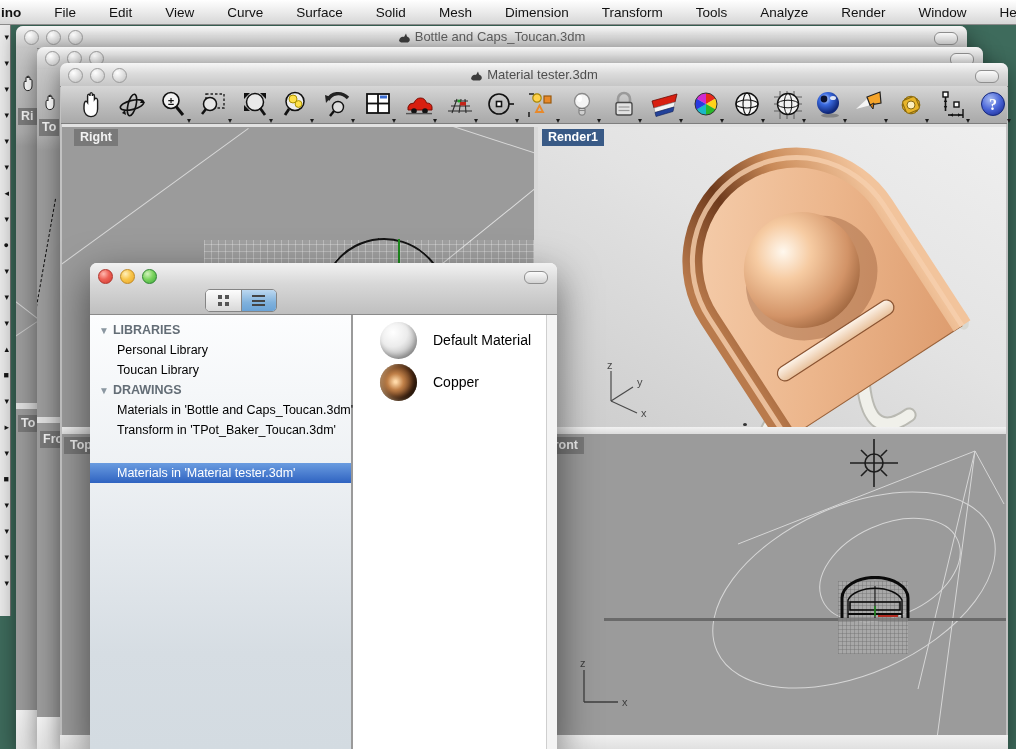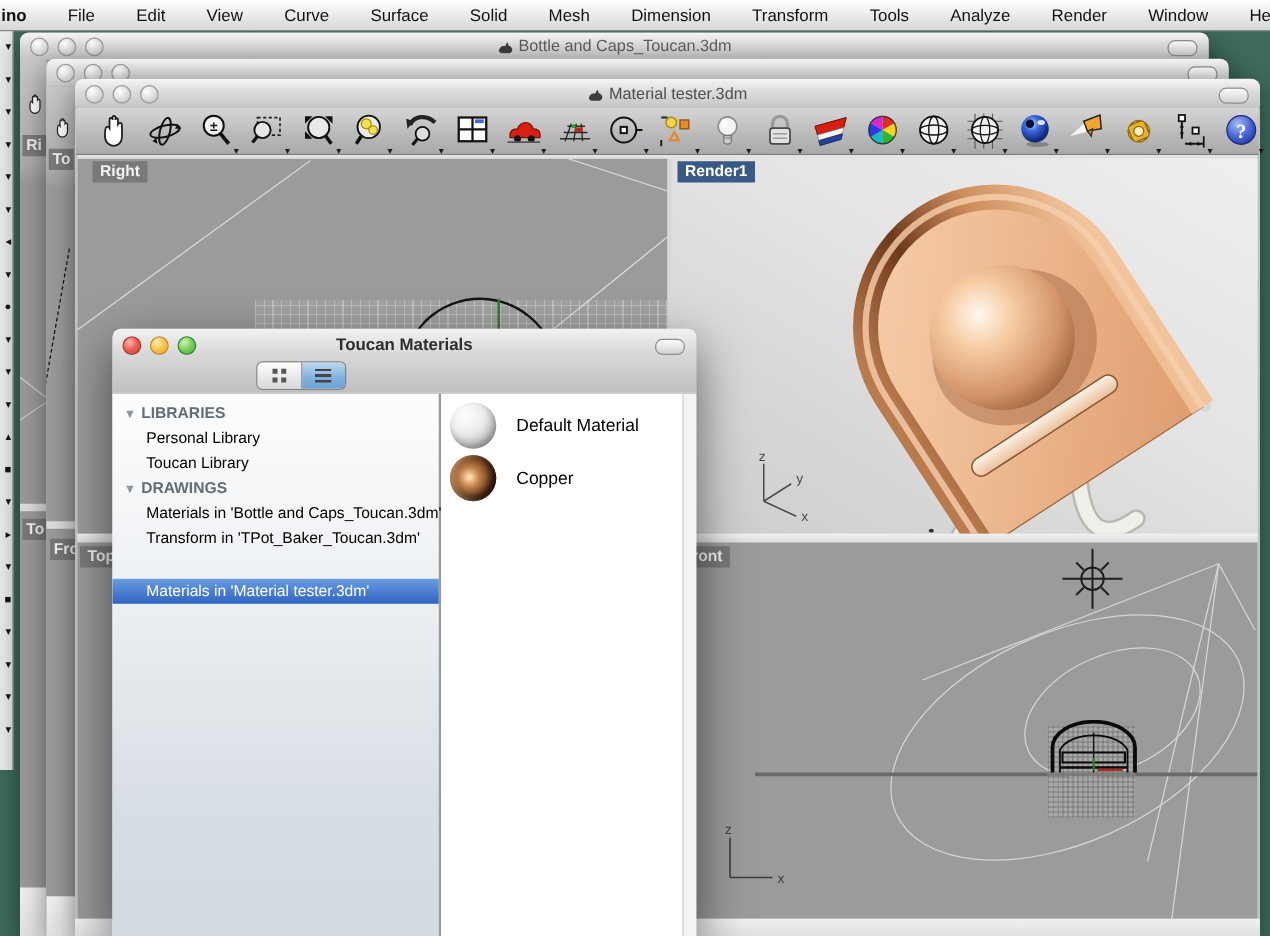--- a/index.html
+++ b/index.html
@@ -53,21 +53,21 @@
   #searchbox input::placeholder{color:#9a9a9a;}
   .mag{position:absolute;left:7px;top:4px;width:8px;height:8px;border:2px solid #808080;border-radius:50%;}
   .mag::after{content:"";position:absolute;left:7px;top:7px;width:2px;height:5px;background:#808080;transform:rotate(-45deg);}
   #palette-body{position:absolute;left:0;top:52px;right:0;bottom:0;display:flex;}
   #sidebar{width:261px;background:linear-gradient(#fcfdfe,#eef1f4 35%,#d6dde3 78%,#d3dbe1);border-right:2px solid #9a9a9a;padding-top:5px;}
   .side-row{height:20px;line-height:20px;font-size:12.5px;color:#000;padding-left:27px;white-space:nowrap;cursor:pointer;}
   .side-row.hdr{color:#636d76;font-weight:bold;padding-left:9px;}
   .side-row.hdr .tri{display:inline-block;margin-right:4px;font-size:10px;color:#8b97a1;}
   .side-row.sel{background:linear-gradient(#6a9ce0,#2f63c1);color:#fff;font-weight:normal;margin-top:23px;}
   #matlist{flex:1;background:#fff;padding-top:4px;}
-  .mat-row{display:flex;align-items:center;height:42px;cursor:pointer;}
+  .mat-row{display:flex;align-items:center;height:42px;cursor:pointer;margin-left:20px;}
   .sphere{width:37px;height:37px;border-radius:50%;margin-left:7px;flex:0 0 auto;}
   .sphere.default{background:radial-gradient(circle at 35% 28%,#ffffff,#ececec 40%,#bcbcbc 72%,#8d8d8d);box-shadow:inset -2px -3px 5px rgba(0,0,0,.25);}
   .sphere.copper{background:radial-gradient(circle at 42% 48%,#ffd9a8 4%,#c08048 28%,#5c3318 62%,#241104 92%);box-shadow:inset 3px 0 4px rgba(255,220,170,.45), inset -3px -3px 6px rgba(0,0,0,.6);}
   .mat-label{font-size:14px;color:#000;margin-left:16px;}
   #scrolltrack{width:10px;background:#f4f4f4;border-left:1px solid #cfcfcf;}
 
   
   .vp-line{position:absolute;background:#d9d9d9;}
   .gridpatch{background:rgba(255,255,255,.08);background-image:
      repeating-linear-gradient(0deg, rgba(255,255,255,.28) 0 1px, transparent 1px 7px),
@@ -495,21 +495,20 @@
     <div class="abs" style="left:0;bottom:0;width:100%;height:14px;background:linear-gradient(#f0f0f0,#e0e0e0);"></div>
   </div>
 
   <div class="abs" id="palette">
     <div id="palette-header">
       <div class="tl-group" style="left:8px;top:6px;">
         <div class="tl red"></div>
         <div class="tl yellow"></div>
         <div class="tl green"></div>
       </div>
-      <div id="palette-title">Toucan Materials</div>
       <div class="pill" style="top:8px;"></div>
       <div id="seg">
         <div class="seg-btn left">
             <span class="glyph-grid"></span>
           </div>
         <div class="seg-btn sel">
             <span class="glyph-list"></span>
           </div>
       </div>
     </div>

